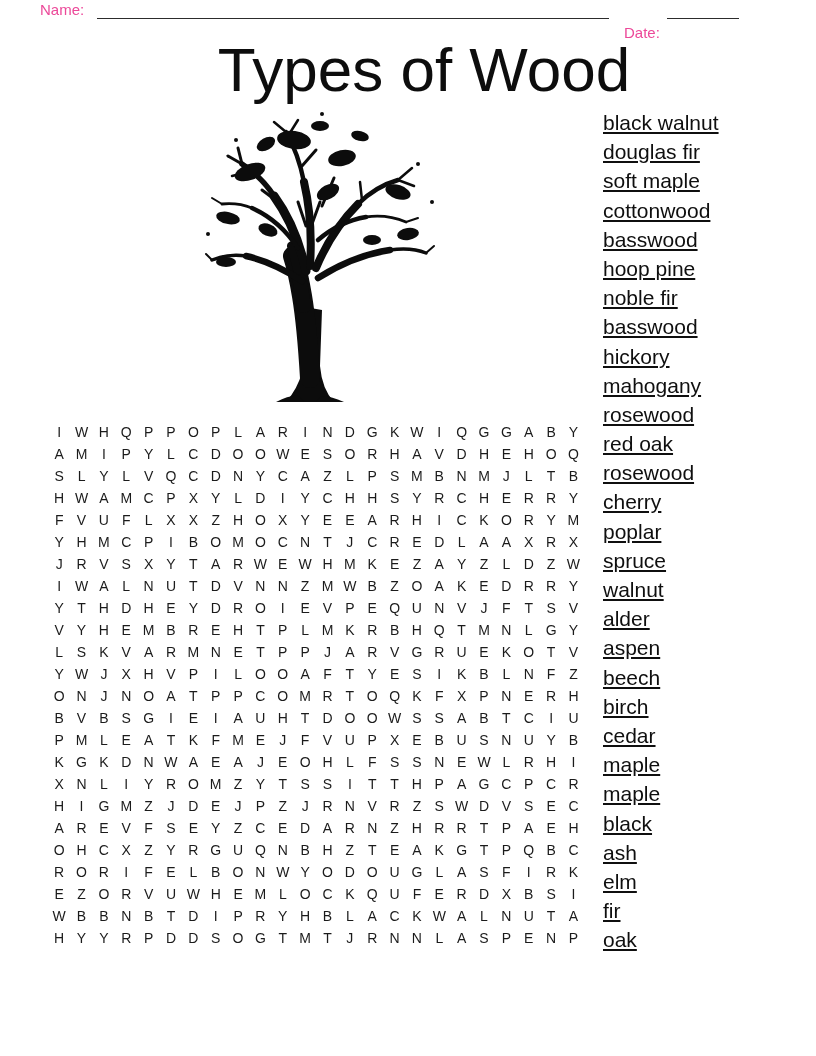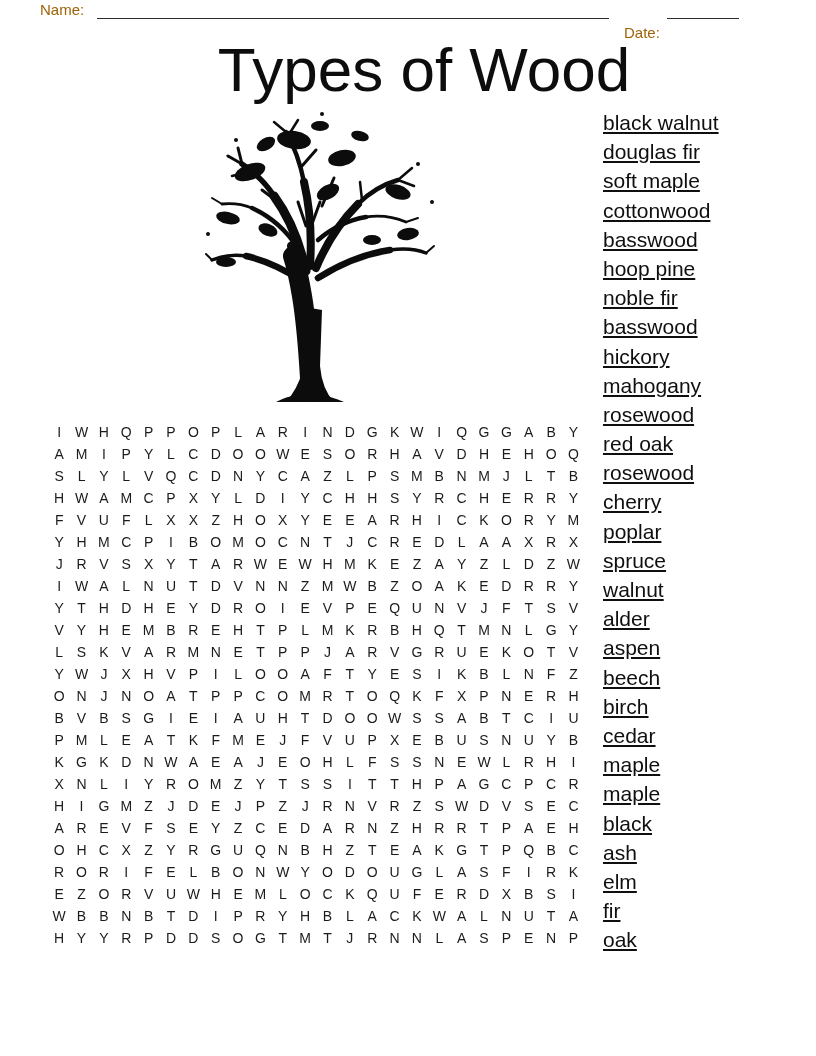--- a/index.html
+++ b/index.html
@@ -2,21 +2,21 @@
 <html><head>
 <meta charset="utf-8">
 <style>
   html,body{margin:0;padding:0;}
   body{
     width:816px;height:1056px;background:#ffffff;position:relative;
     font-family:"Liberation Sans", sans-serif;color:#161616;overflow:hidden;
   }
   .abs{position:absolute;}
   
-  .hdr-label{font-size:15px;color:#a16207;}
+  .hdr-label{font-size:15px;color:#ec4899;}
   .fill-line{border-bottom:1.5px solid #2c2c2c;height:16px;}
   #name-label{left:40px;top:1px;}
   #name-line{left:97px;top:2px;width:512px;}
   #date-label{left:624px;top:1px;margin-top:23px;}
   #date-line{left:667px;top:2px;width:72px;}
   
   #title{
     left:16px;top:34px;width:816px;text-align:center;
     font-size:62px;font-weight:400;color:#0d0d0d;letter-spacing:0px;
   }

